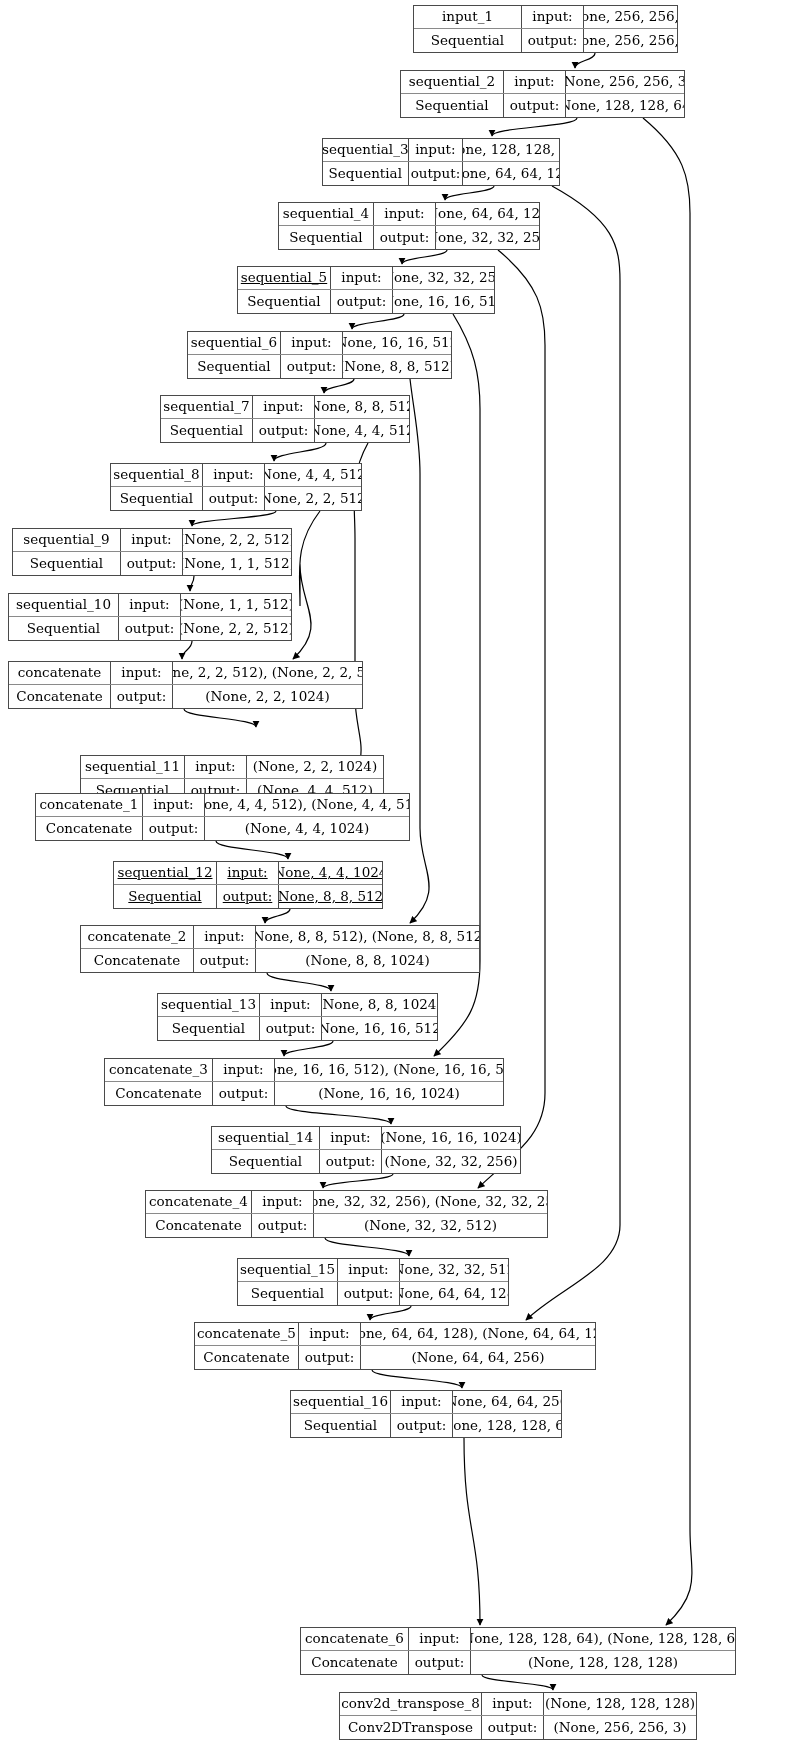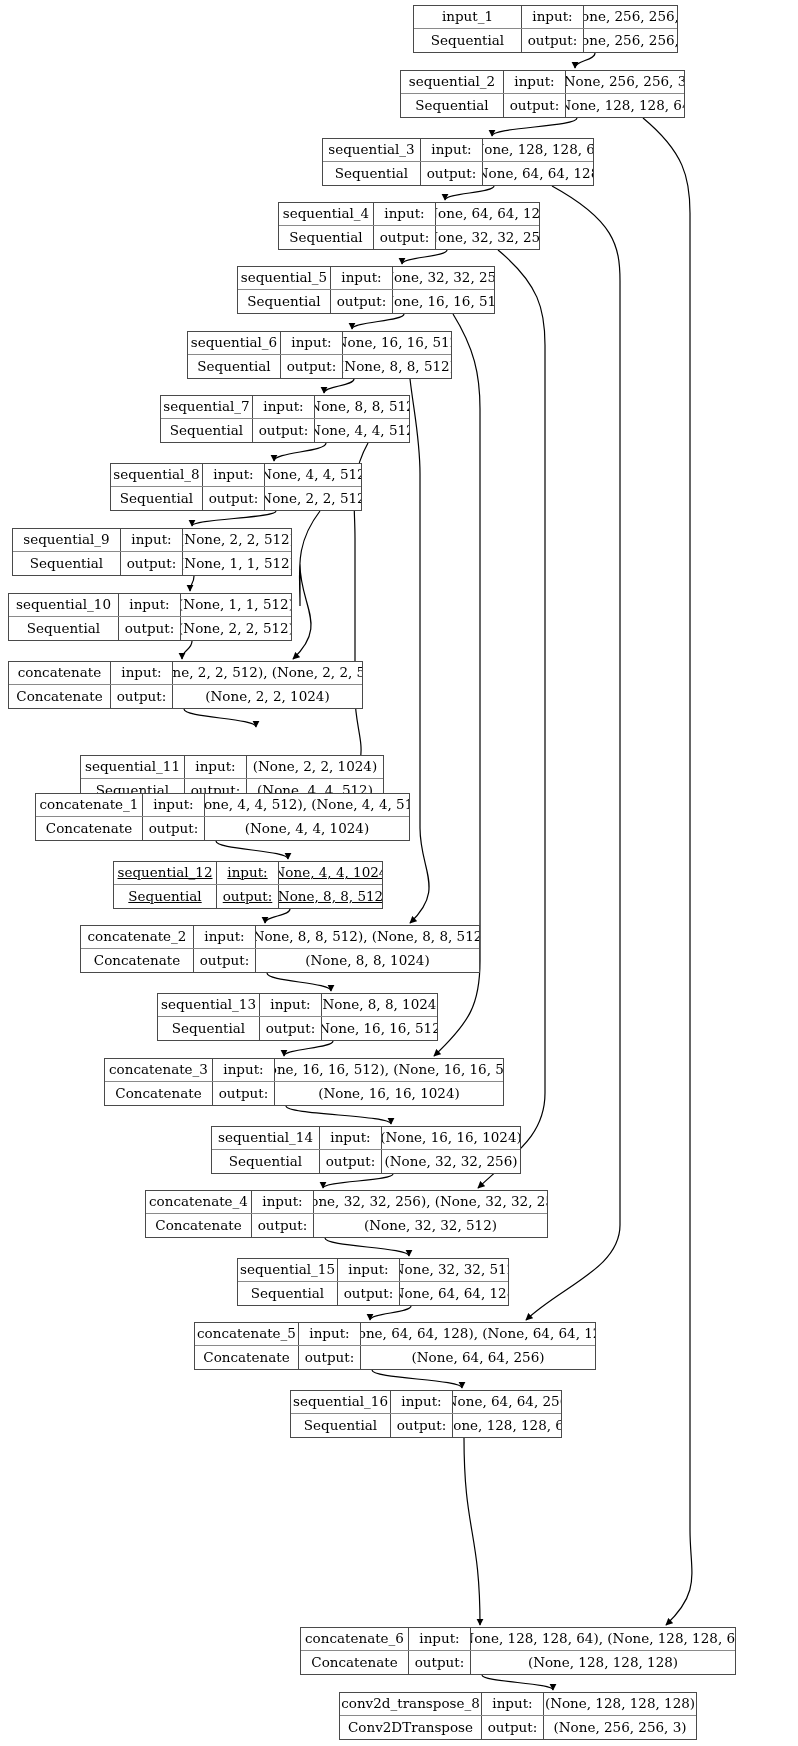--- a/index.html
+++ b/index.html
@@ -146,21 +146,21 @@
           <div class="cell c-name" style="width: 103px; text-align: right;">sequential_2</div>
           <div class="cell c-io" style="width: 62px;">input:</div>
           <div class="cell c-shape" style="width: 118px;">(None, 256, 256, 3)</div>
         </div>
         <div class="row bot">
           <div class="cell c-name" style="width: 103px;">Sequential</div>
           <div class="cell c-io" style="width: 62px;">output:</div>
           <div class="cell c-shape" style="width: 118px;">(None, 128, 128, 64)</div>
         </div>
       </div>
-      <div class="node" style="left: 322px; top: 138px; width: 272px; height: 48px;">
+      <div class="node" style="left: 322px; top: 138px; width: 238px; height: 48px;">
         <div class="row top">
           <div class="cell c-name" style="width: 98px;">sequential_3</div>
           <div class="cell c-io" style="width: 62px;">input:</div>
           <div class="cell c-shape" style="width: 110px;">(None, 128, 128, 64)</div>
         </div>
         <div class="row bot">
           <div class="cell c-name" style="width: 98px;">Sequential</div>
           <div class="cell c-io" style="width: 62px;">output:</div>
           <div class="cell c-shape" style="width: 110px;">(None, 64, 64, 128)</div>
         </div>
@@ -172,21 +172,21 @@
           <div class="cell c-shape" style="width: 103px;">(None, 64, 64, 128)</div>
         </div>
         <div class="row bot">
           <div class="cell c-name" style="width: 95px;">Sequential</div>
           <div class="cell c-io" style="width: 62px;">output:</div>
           <div class="cell c-shape" style="width: 103px;">(None, 32, 32, 256)</div>
         </div>
       </div>
       <div class="node" style="left: 237px; top: 266px; width: 258px; height: 48px;">
         <div class="row top">
-          <div class="cell c-name" style="width: 93px;">sequential_5</div>
+          <div class="cell c-name" style="width: 93px; text-decoration: underline;">sequential_5</div>
           <div class="cell c-io" style="width: 62px;">input:</div>
           <div class="cell c-shape" style="width: 101px;">(None, 32, 32, 256)</div>
         </div>
         <div class="row bot">
           <div class="cell c-name" style="width: 93px;">Sequential</div>
           <div class="cell c-io" style="width: 62px;">output:</div>
           <div class="cell c-shape" style="width: 101px;">(None, 16, 16, 512)</div>
         </div>
       </div>
       <div class="node" style="left: 187px; top: 331px; width: 265px; height: 48px;">

